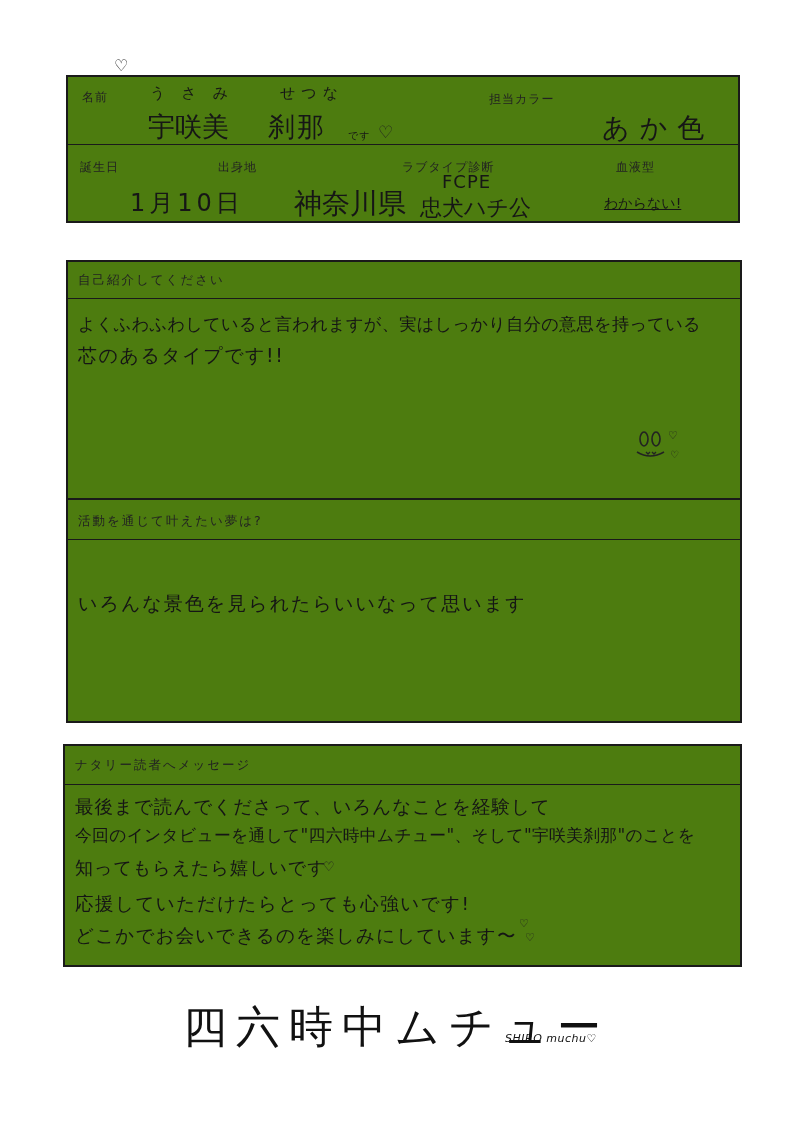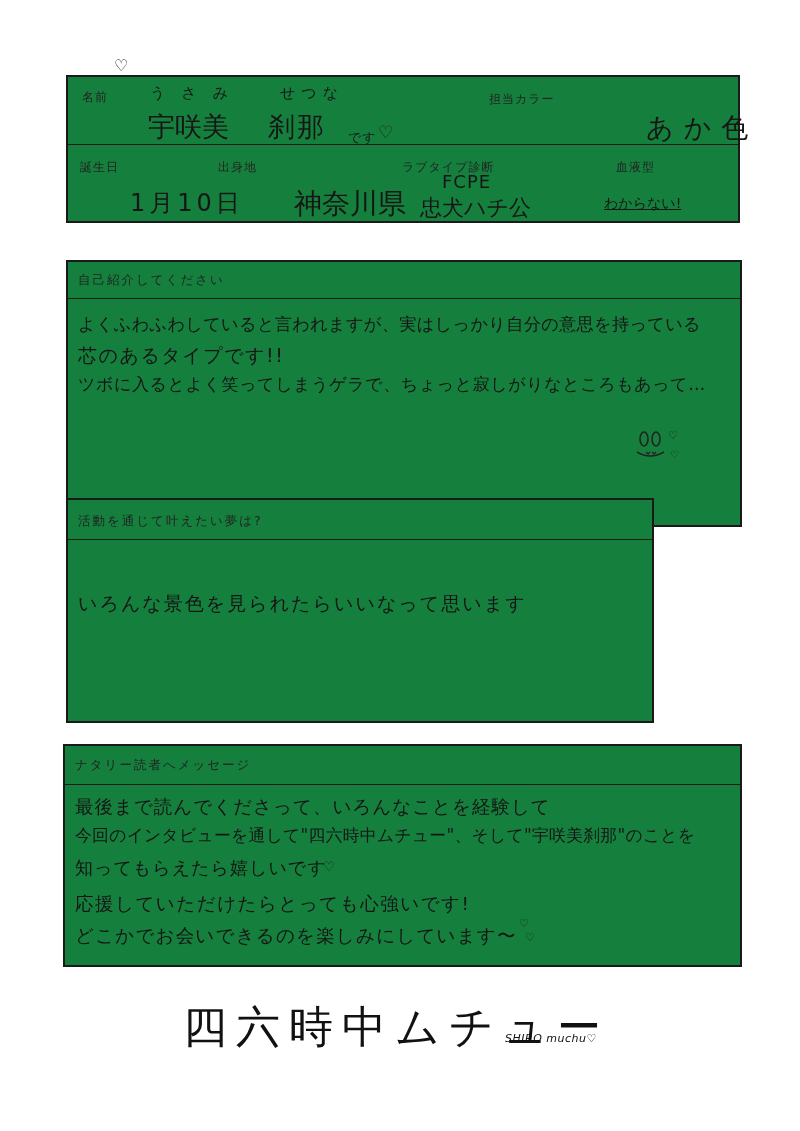--- a/index.html
+++ b/index.html
@@ -1,18 +1,18 @@
 <!DOCTYPE html>
 <html><head>
 <meta charset="utf-8">
 <style>
   * { box-sizing: border-box; margin: 0; padding: 0; }
   html, body { width: 800px; height: 1131px; background: #ffffff; overflow: hidden; }
   body { position: relative; font-family: "DejaVu Sans", sans-serif; color: #111; }
-  .box { position: absolute; border: 2px solid #1a1a1a; background: #15803d; text-align: center; }
+  .box { position: absolute; border: 2px solid #1a1a1a; background: #4d7c0f; text-align: center; }
   .hand { font-family: "DejaVu Sans", sans-serif; color: #161616; position: absolute; white-space: nowrap; letter-spacing: 2px; }
   .label { position: absolute; font-size: 12px; color: #222; white-space: nowrap; letter-spacing: 1px; }
   .divider { position: absolute; left: 0; right: 0; height: 0; border-top: 1.5px solid #1a1a1a; }
   .heart { position: absolute; color: #222; font-size: 14px; line-height: 1; }
   .line { position: absolute; left: 10px; font-size: 19px; white-space: nowrap; letter-spacing: 1.5px; color: #151515; }
   .hdr { position: absolute; left: 10px; font-size: 12.5px; color: #222; letter-spacing: 2px; }
   .logo { position: absolute; left: 183px; top: 998px; font-size: 44px; letter-spacing: 9px; font-weight: normal; color: #111; }
   .logo-sub { position: absolute; left: 505px; top: 1032px; font-size: 11px; font-style: italic; color: #111; letter-spacing: 0.5px; }
   .bunny { position: absolute; font-size: 15px; }
 </style>
@@ -20,57 +20,56 @@
 <body>
 
 <span class="heart" style="left:114px; top:58px; font-size:16px;">♡</span>
 
 <div class="box" style="left:66px; top:75px; width:674px; height:148px;">
   <span class="label" style="left:14px; top:12px;">名前</span>
   <span class="hand" style="left:82px; top:7px; font-size:15px; letter-spacing:16px;">うさみ</span>
   <span class="hand" style="left:212px; top:7px; font-size:15px; letter-spacing:6px;">せつな</span>
   <span class="hand" style="left:80px; top:32px; font-size:27px; letter-spacing:0px;">宇咲美</span>
   <span class="hand" style="left:200px; top:32px; font-size:27px; letter-spacing:2px;">刹那</span>
-  <span class="hand" style="left:280px; top:52px; font-size:13px; letter-spacing:1px;">です</span>
+  <span class="hand" style="left:280px; top:52px; font-size:10px; letter-spacing:1px;">です</span>
   <span class="heart" style="left:310px; top:47px; font-size:17px;">♡</span>
   <span class="label" style="left:421px; top:14px; font-size:12px;">担当カラー</span>
-  <span class="hand" style="left:534px; top:33px; font-size:27px; letter-spacing:10px;margin-left:44px;">あか色</span>
+  <span class="hand" style="left:534px; top:33px; font-size:27px; letter-spacing:10px;">あか色</span>
 
   <div class="divider" style="top:67px;"></div>
 
   <span class="label" style="left:12px; top:82px;">誕生日</span>
   <span class="hand" style="left:62px; top:110px; font-size:24px; letter-spacing:4px;">1月10日</span>
   <span class="label" style="left:150px; top:82px;">出身地</span>
   <span class="hand" style="left:226px; top:108px; font-size:28px; letter-spacing:0px;">神奈川県</span>
   <span class="label" style="left:334px; top:82px;">ラブタイプ診断</span>
   <span class="hand" style="left:374px; top:94px; font-size:18px; letter-spacing:1px;">FCPE</span>
   <span class="hand" style="left:352px; top:116px; font-size:22px; letter-spacing:0px;">忠犬ハチ公</span>
   <span class="label" style="left:548px; top:82px;">血液型</span>
   <span class="hand" style="left:536px; top:118px; font-size:14px; letter-spacing:0px;text-decoration:underline;">わからない!</span>
 </div>
 
 <div class="box" style="left:66px; top:260px; width:676px; height:267px;">
   <span class="hdr" style="top:10px;">自己紹介してください</span>
   <div class="divider" style="top:36px;"></div>
   <span class="line" style="top:50px; font-size:17.2px; letter-spacing:0.3px;">よくふわふわしていると言われますが、実はしっかり自分の意思を持っている</span>
   <span class="line" style="top:81px; font-size:19px;">芯のあるタイプです!!</span>
-  <span class="line" style="top:111px; font-size:17px; letter-spacing:0.6px;">ツボに入るとよく笑ってしまうゲラで、ちょっと寂しがりなところもあって…</span>
   <span class="bunny" style="left:566px; top:168px;">
     <svg width="34" height="32" viewBox="0 0 34 32">
       <ellipse cx="10" cy="9" rx="4" ry="7" fill="none" stroke="#222" stroke-width="1.6"></ellipse>
       <ellipse cx="22" cy="9" rx="4" ry="7" fill="none" stroke="#222" stroke-width="1.6"></ellipse>
       <path d="M3 22 Q16 30 30 22" fill="none" stroke="#222" stroke-width="1.6"></path>
       <path d="M12 22 l2 2 l2 -2 M18 22 l2 2 l2 -2" fill="none" stroke="#222" stroke-width="1.3"></path>
     </svg>
   </span>
   <span class="heart" style="left:600px; top:168px; font-size:11px;">♡</span>
   <span class="heart" style="left:602px; top:188px; font-size:10px;">♡</span>
 </div>
 
-<div class="box" style="left:66px; top:498px; width:588px; height:225px;">
+<div class="box" style="left:66px; top:498px; width:676px; height:225px;">
   <span class="hdr" style="top:13px;">活動を通じて叶えたい夢は?</span>
   <div class="divider" style="top:39px;"></div>
   <span class="line" style="top:91px; font-size:19px; letter-spacing:2px;">いろんな景色を見られたらいいなって思います</span>
 </div>
 
 <div class="box" style="left:63px; top:744px; width:679px; height:223px;">
   <span class="hdr" style="top:11px;">ナタリー読者へメッセージ</span>
   <div class="divider" style="top:38px;"></div>
   <span class="line" style="top:48px; font-size:18.5px; letter-spacing:1px;">最後まで読んでくださって、いろんなことを経験して</span>
   <span class="line" style="top:78px; font-size:16.8px; letter-spacing:0.3px;">今回のインタビューを通して"四六時中ムチュー"、そして"宇咲美刹那"のことを</span>

